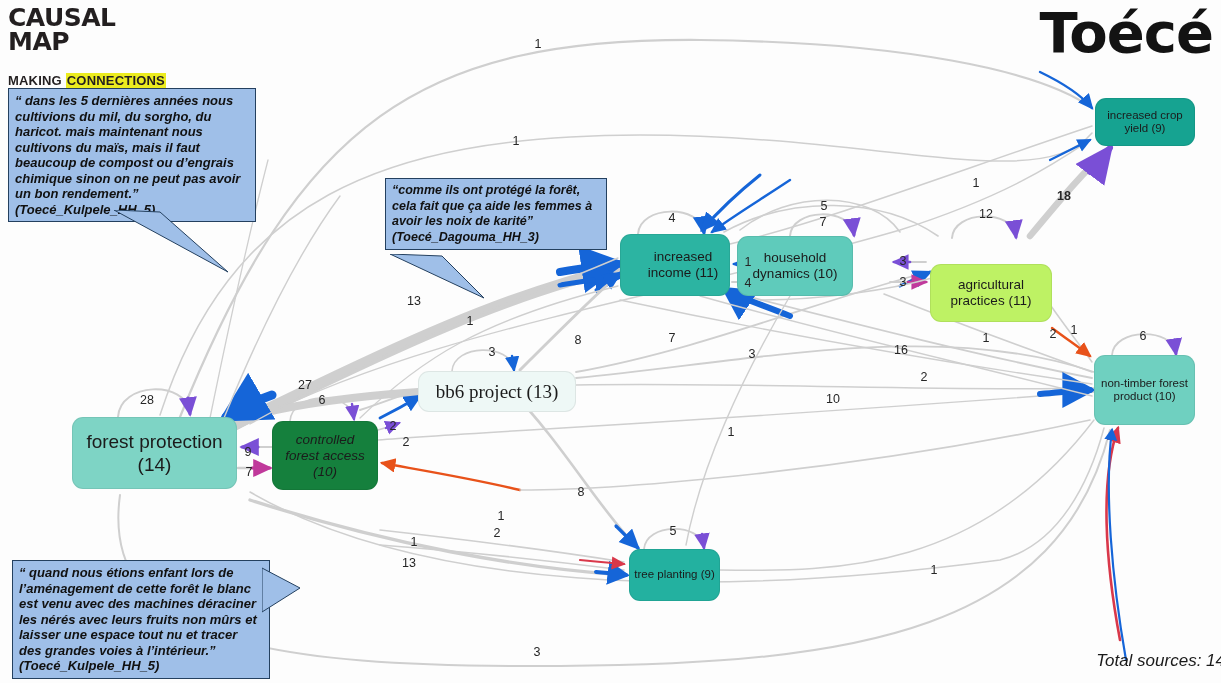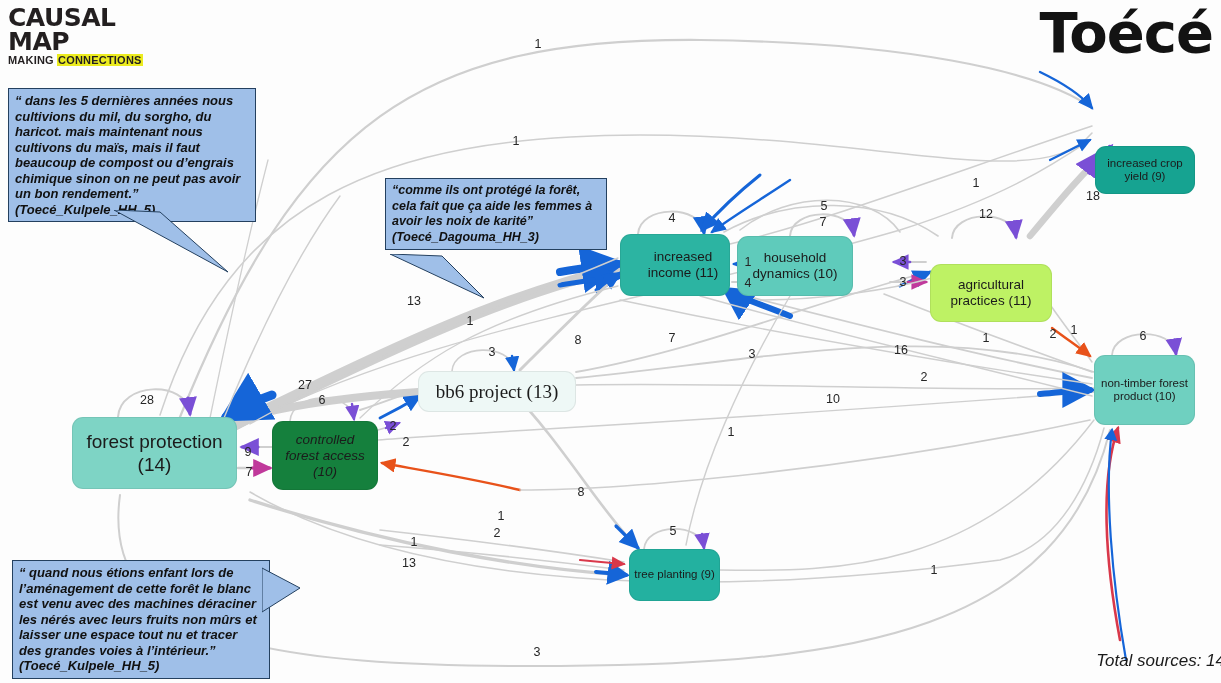--- a/index.html
+++ b/index.html
@@ -12,21 +12,21 @@
   #stage{position:absolute;left:0;top:0;width:1221px;height:683px;}
   #edges{position:absolute;left:0;top:0;width:1221px;height:683px;}
 
   
   .logo{position:absolute;left:8px;top:6px;width:160px;}
   .logo .l1,.logo .l2{
     font-family:"DejaVu Sans", sans-serif;
     font-weight:bold;font-size:25px;letter-spacing:-0.5px;
     color:#231f20;line-height:24px;
   }
-  .logo .l3{margin-top:0;font-size:11px;font-weight:bold;letter-spacing:0.2px;}
+  .logo .l3{margin-top:19px;font-size:13px;font-weight:bold;letter-spacing:0.2px;}
   .logo .l3 .mk{color:#231f20;}
   .logo .l3 .cn{color:#231f20;background:#ecec1f;padding:0 1px;}
 
   
   .title{
     position:absolute;right:8px;top:2px;
     font-family:"DejaVu Sans", sans-serif;
     font-weight:bold;font-size:56px;color:#131313;letter-spacing:-1px;
     line-height:62px;
   }
@@ -282,35 +282,35 @@
       </div>
       <div class="node mid" style="left: 620px; top: 234px; width: 110px; height: 62px; background: rgb(44, 180, 162); padding-left: 20px;">
         <span>increased income (11)</span>
       </div>
       <div class="node mid" style="left: 737px; top: 236px; width: 116px; height: 60px; background: rgb(95, 203, 187);">
         <span>household dynamics (10)</span>
       </div>
       <div class="node mid" style="left: 930px; top: 232px; width: 122px; height: 58px; background: #bef264; margin-top: 32px;">
         <span>agricultural practices (11)</span>
       </div>
-      <div class="node small" style="left: 1095px; top: 98px; width: 100px; height: 48px; background: rgb(22, 163, 145); margin-top: 48px;">
+      <div class="node small" style="left: 1095px; top: 98px; width: 100px; height: 48px; background: rgb(22, 163, 145);">
         <span>increased crop yield (9)</span>
       </div>
       <div class="node small" style="left: 1094px; top: 355px; width: 101px; height: 70px; background: rgb(111, 208, 192);">
         <span>non-timber forest product (10)</span>
       </div>
       <div class="node small" style="left: 629px; top: 549px; width: 91px; height: 52px; background: rgb(35, 177, 160);">
         <span>tree planting (9)</span>
       </div>
     </div>
   <div id="labels">
       <div class="elabel" style="left: 538px; top: 44px;">1</div>
       <div class="elabel" style="left: 516px; top: 141px;">1</div>
       <div class="elabel" style="left: 976px; top: 183px;">1</div>
-      <div class="elabel" style="left: 1093px; top: 196px;">18</div>
+      <div class="elabel" style="left: 1064px; top: 196px; font-weight: bold;">18</div>
       <div class="elabel" style="left: 986px; top: 214px;">12</div>
       <div class="elabel" style="left: 672px; top: 218px;">4</div>
       <div class="elabel" style="left: 824px; top: 206px;">5</div>
       <div class="elabel" style="left: 823px; top: 222px;">7</div>
       <div class="elabel" style="left: 1143px; top: 336px;">6</div>
       <div class="elabel" style="left: 748px; top: 262px;">1</div>
       <div class="elabel" style="left: 748px; top: 283px;">4</div>
       <div class="elabel" style="left: 903px; top: 261px;">3</div>
       <div class="elabel" style="left: 903px; top: 282px;">3</div>
       <div class="elabel" style="left: 414px; top: 301px;">13</div>

